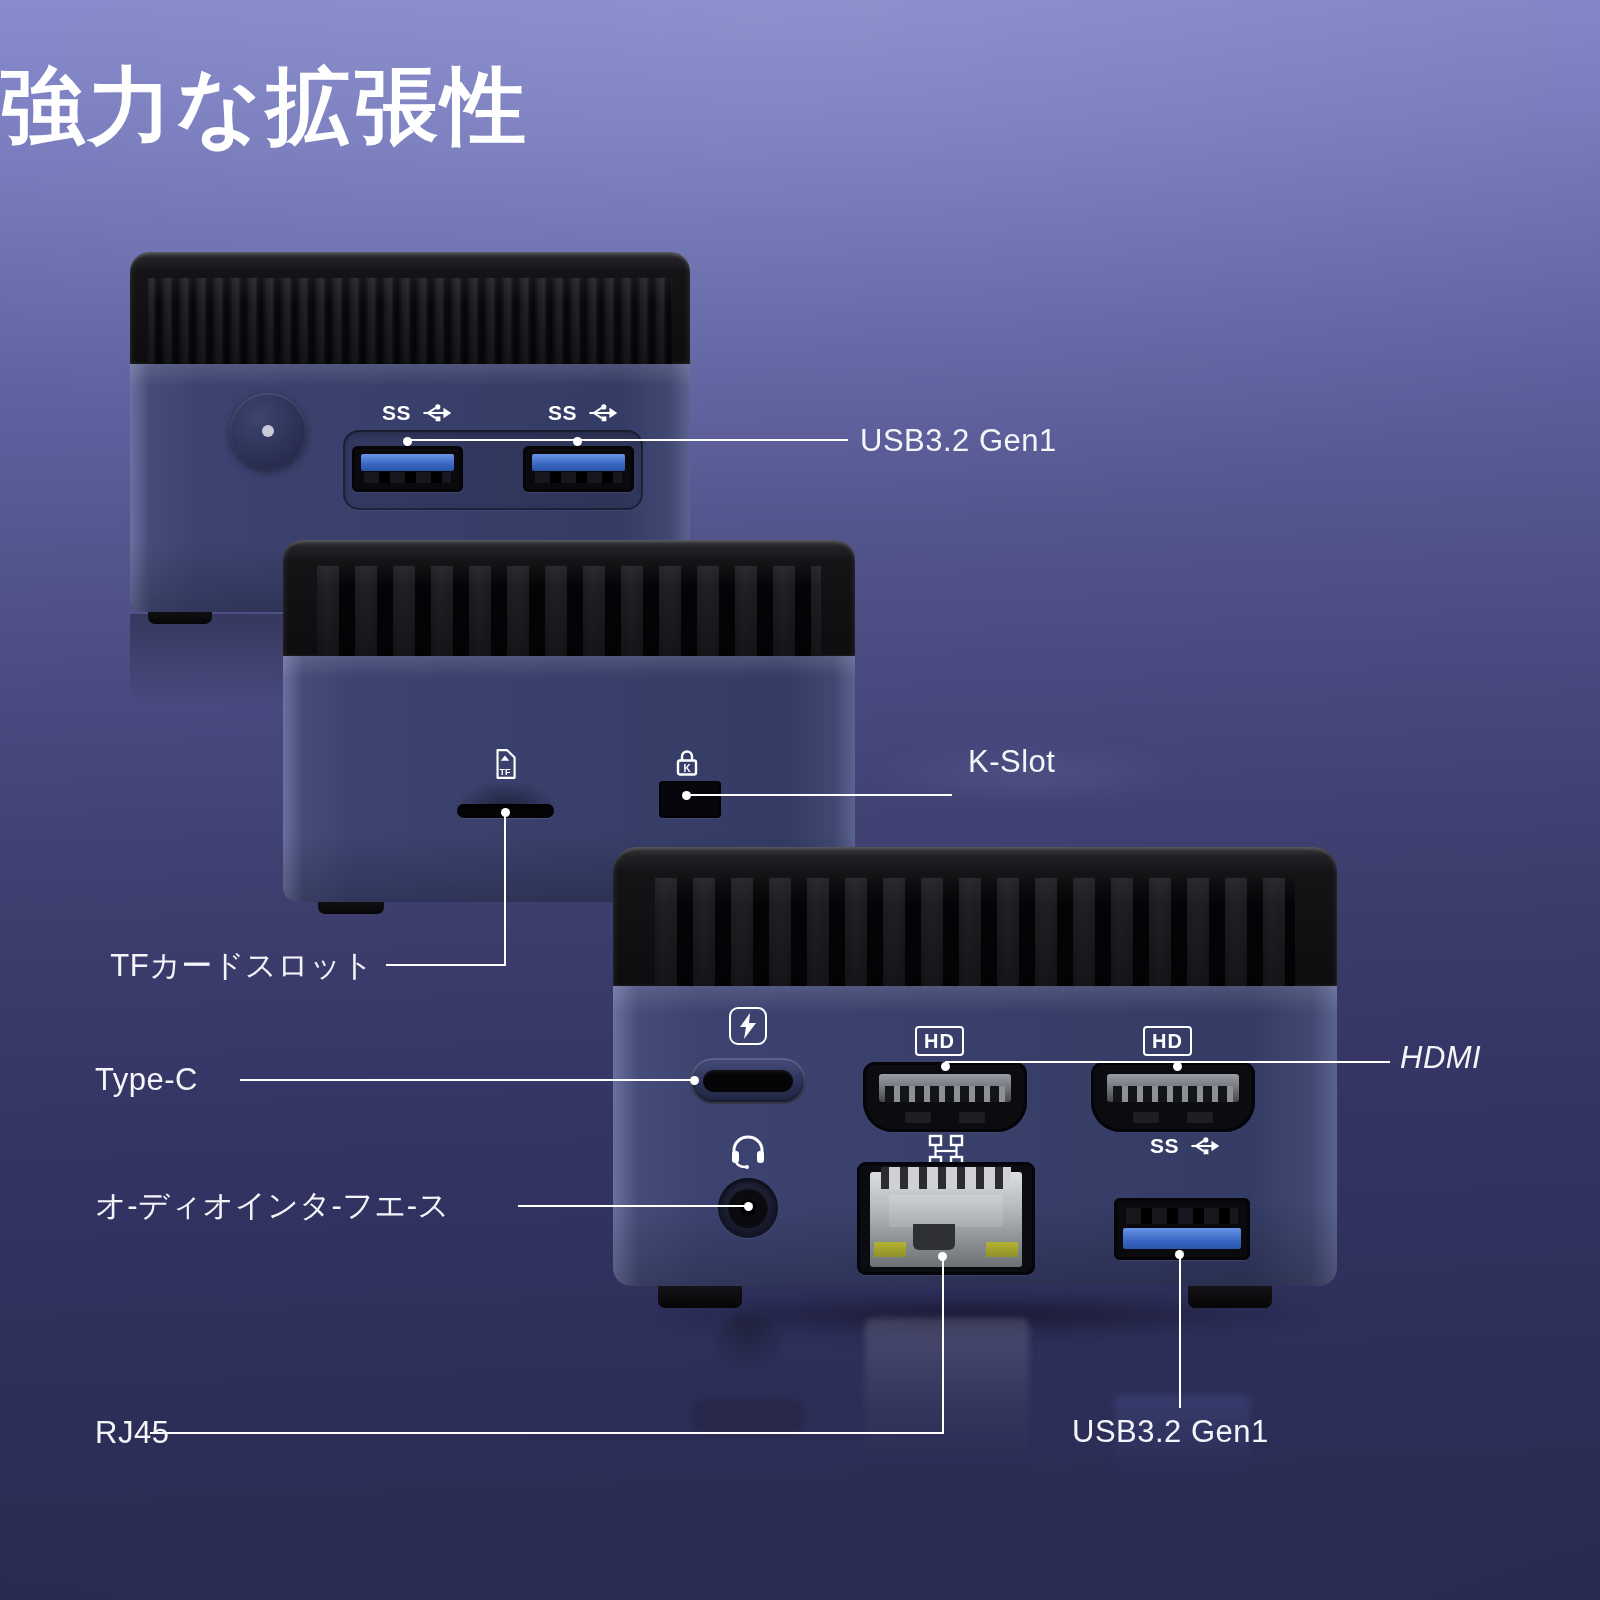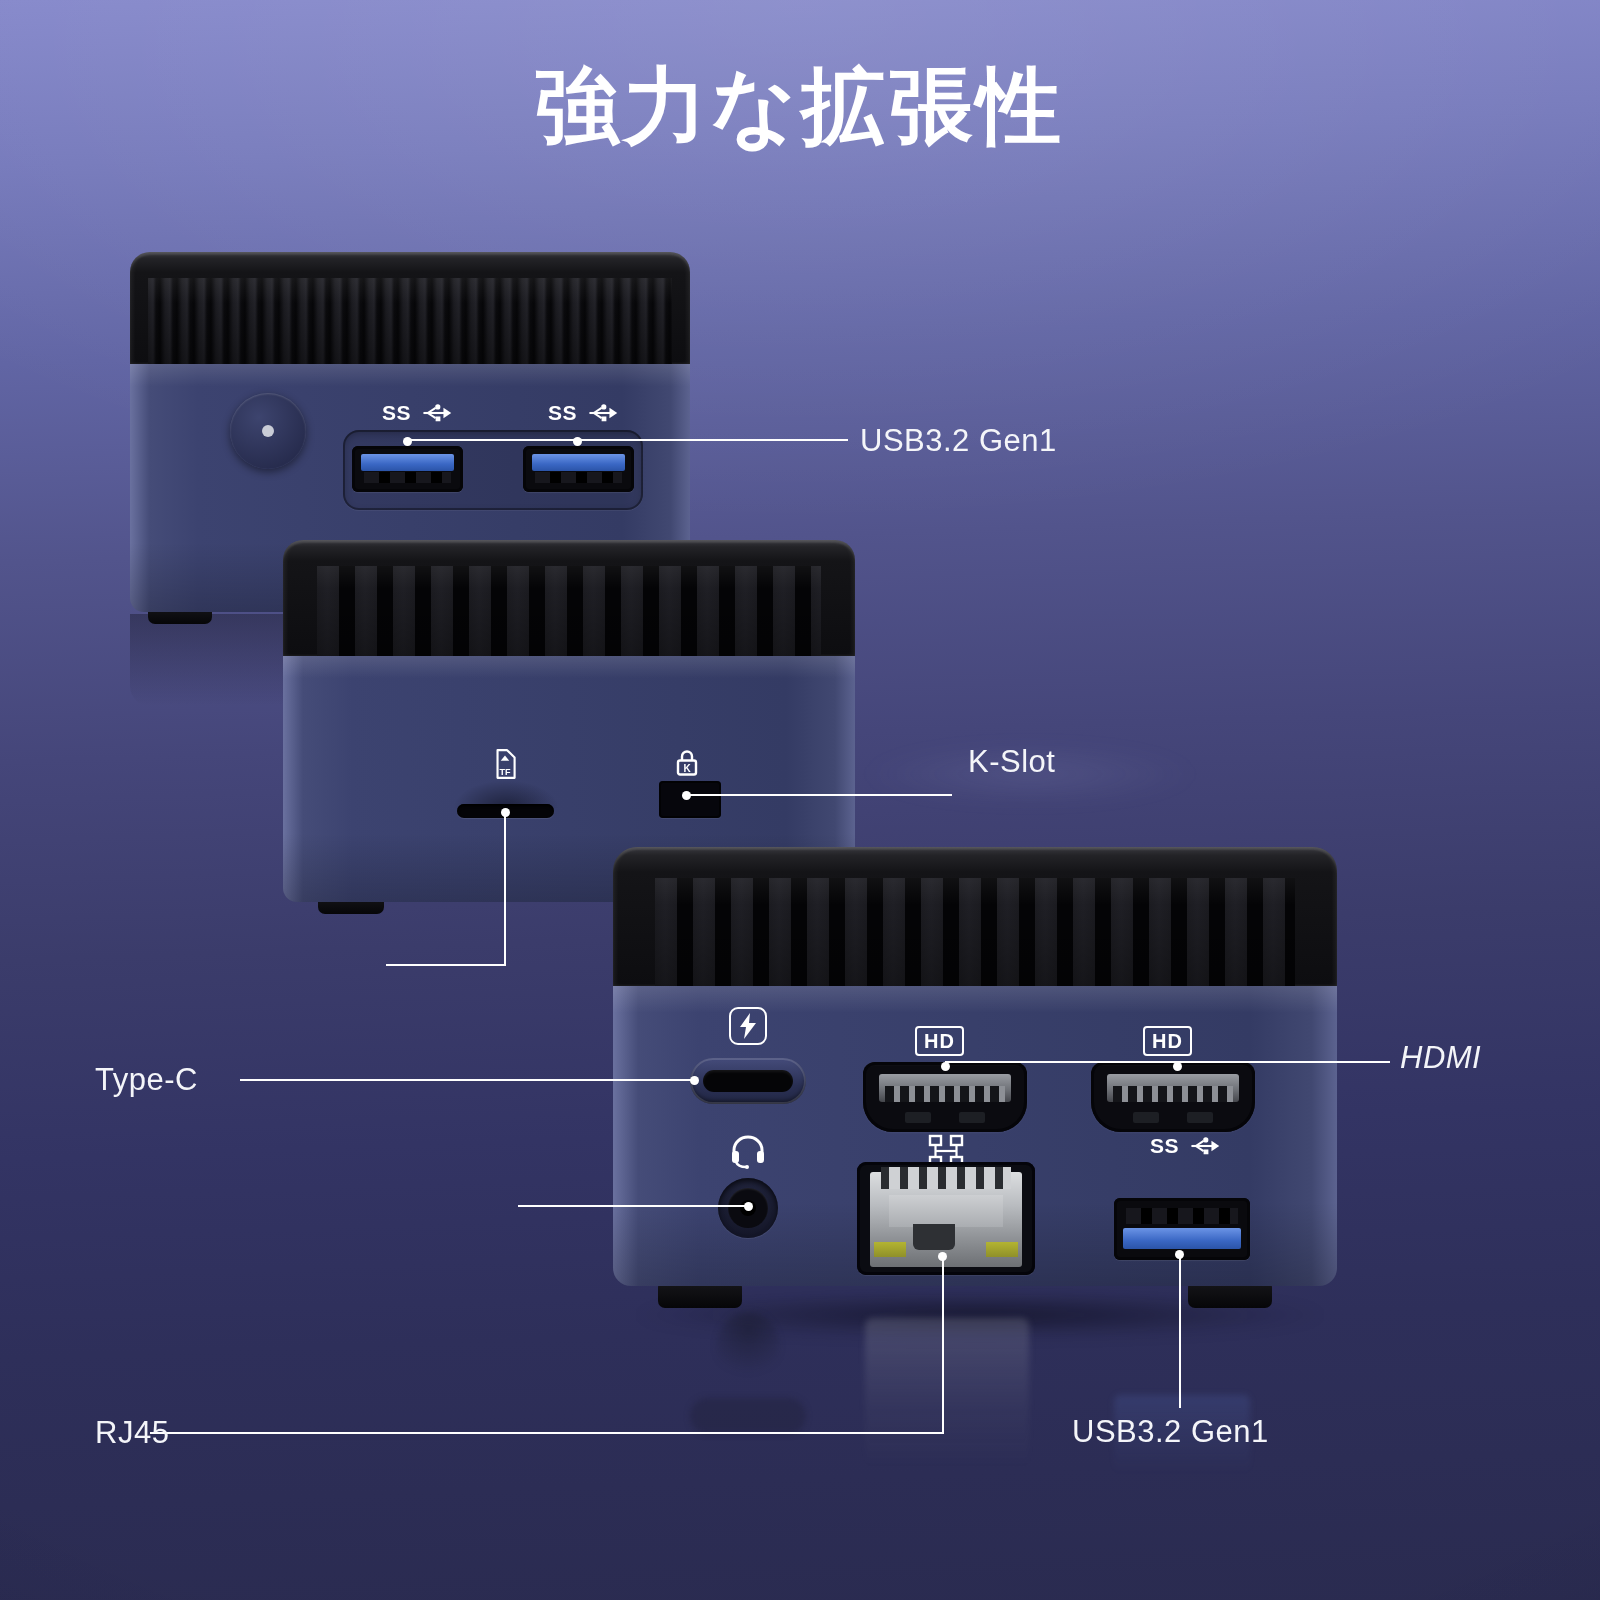--- a/index.html
+++ b/index.html
@@ -65,21 +65,21 @@
   .kslot{background:#06060c;border-radius:4px;box-shadow:inset 0 0 0 2px rgba(0,0,0,0.6), 0 1px 1px rgba(255,255,255,0.07);}
   
   .ssicon{display:flex;align-items:center;gap:2px;color:#fff;font-weight:700;font-size:21px;letter-spacing:0.5px;}
   .hdbadge{border:2.5px solid #fff;border-radius:4px;padding:1px 7px;font-size:20px;font-weight:700;color:#fff;letter-spacing:1px;line-height:1.2;}
   .bolt{width:38px;height:38px;border:2.5px solid #fff;border-radius:9px;box-sizing:border-box;display:flex;align-items:center;justify-content:center;}
   
   .hline{height:2px;background:#fff;}
   .vline{width:2px;background:#fff;}
   .dot{width:9px;height:9px;border-radius:50%;background:#fff;}
   .clabel{color:#f4f5f9;font-size:31px;font-weight:400;letter-spacing:0.5px;white-space:nowrap;transform:translateY(-50%);}
-  .title{left:0;right:0;top:107px;text-align:center;color:#fff;font-size:84px;font-weight:900;letter-spacing:4px;transform:translateY(-50%);}
+  .title{left:0;right:0;top:107px;text-align:left;color:#fff;font-size:84px;font-weight:900;letter-spacing:4px;transform:translateY(-50%);}
   .ghost{filter:blur(3px);}
 </style>
 </head>
 <body>
 
 <div id="canvas">
 
   <div class="abs" style="left:860px;top:742px;width:340px;height:64px;filter:blur(9px);
               background:radial-gradient(ellipse at center, rgba(175,180,228,0.12), rgba(175,180,228,0) 70%);"></div>
 
@@ -245,27 +245,29 @@
   <div class="abs dot" style="left:573px;top:437px;"></div>
   <div class="abs clabel" style="left:860px;top:441px;">USB3.2 Gen1</div>
 
   <div class="abs hline" style="left:686px;top:794px;width:266px;"></div>
   <div class="abs dot" style="left:682px;top:791px;"></div>
   <div class="abs clabel" style="left:968px;top:762px;">K-Slot</div>
 
   <div class="abs vline" style="left:504px;top:813px;height:153px;"></div>
   <div class="abs hline" style="left:386px;top:964px;width:120px;"></div>
   <div class="abs dot" style="left:501px;top:808px;"></div>
+  <div class="abs clabel" style="right:1226px;top:966px;">TFカードスロット</div>
 
   <div class="abs hline" style="left:240px;top:1079px;width:454px;"></div>
   <div class="abs dot" style="left:690px;top:1076px;"></div>
   <div class="abs clabel" style="left:95px;top:1080px;">Type-C</div>
 
   <div class="abs hline" style="left:518px;top:1205px;width:230px;"></div>
   <div class="abs dot" style="left:744px;top:1202px;"></div>
+  <div class="abs clabel" style="left:95px;top:1206px;">オ-ディオインタ-フエ-ス</div>
 
   <div class="abs hline" style="left:945px;top:1061px;width:445px;"></div>
   <div class="abs dot" style="left:941px;top:1062px;"></div>
   <div class="abs dot" style="left:1173px;top:1062px;"></div>
   <div class="abs clabel" style="left:1400px;top:1058px;font-style:italic;">HDMI</div>
 
   <div class="abs vline" style="left:942px;top:1257px;height:177px;"></div>
   <div class="abs hline" style="left:150px;top:1432px;width:794px;"></div>
   <div class="abs dot" style="left:938px;top:1252px;"></div>
   <div class="abs clabel" style="left:95px;top:1433px;">RJ45</div>

